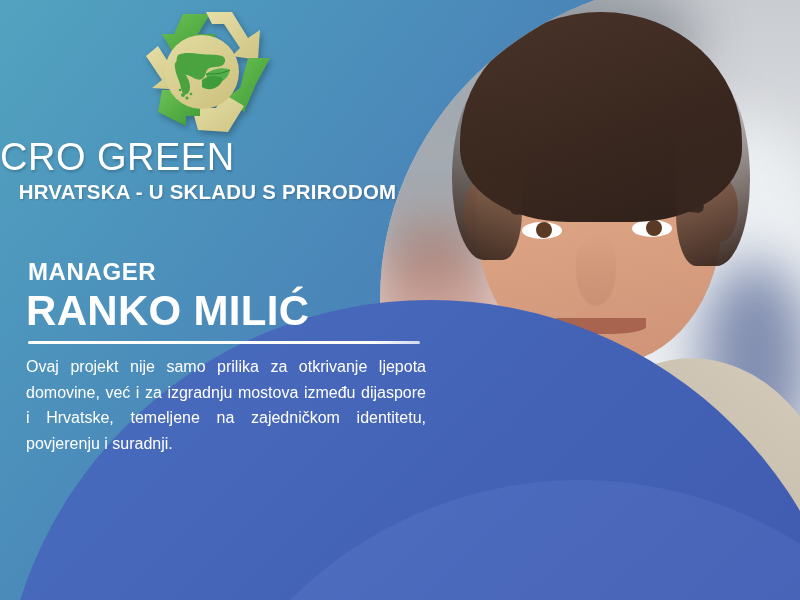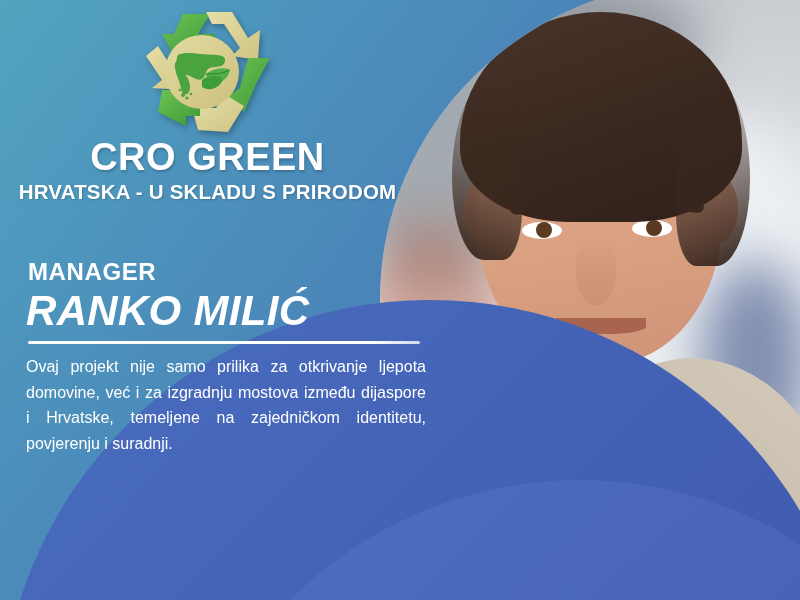--- a/index.html
+++ b/index.html
@@ -154,24 +154,24 @@
     position: absolute;
     left: 128px; top: 8px;
     width: 150px; height: 130px;
   }
   #logo svg { display:block; width:150px; height:130px; filter: drop-shadow(2px 3px 3px rgba(0,0,0,0.28)); }
 
   
   #brand-title {
     position: absolute;
     left: 0; top: 136px; width: 415px;
-    text-align: center;
+    text-align: left;
     color: #ffffff;
     font-size: 38px;
-    font-weight: bold;
+    font-weight: normal;
     letter-spacing: 0.5px;
     text-shadow: 1px 2px 3px rgba(0,0,0,.22);
   }
   #brand-tagline {
     position: absolute;
     left: 0; top: 180px; width: 415px;
     text-align: center;
     color: #ffffff;
     font-size: 20.5px;
     font-weight: bold;
@@ -186,21 +186,20 @@
     font-weight: bold;
     letter-spacing: .6px;
   }
   #person-name {
     position: absolute;
     left: 26px; top: 287px;
     color: #ffffff;
     font-size: 42px;
     font-weight: bold;
     letter-spacing: .3px;
-    font-style: italic;
   }
   #divider {
     position: absolute;
     left: 28px; top: 341px;
     width: 392px; height: 3px;
     background: linear-gradient(90deg,#ffffff 0%, #ffffff 88%, rgba(255,255,255,.75) 100%);
     border-radius: 2px;
   }
   #bio-text {
     position: absolute;

